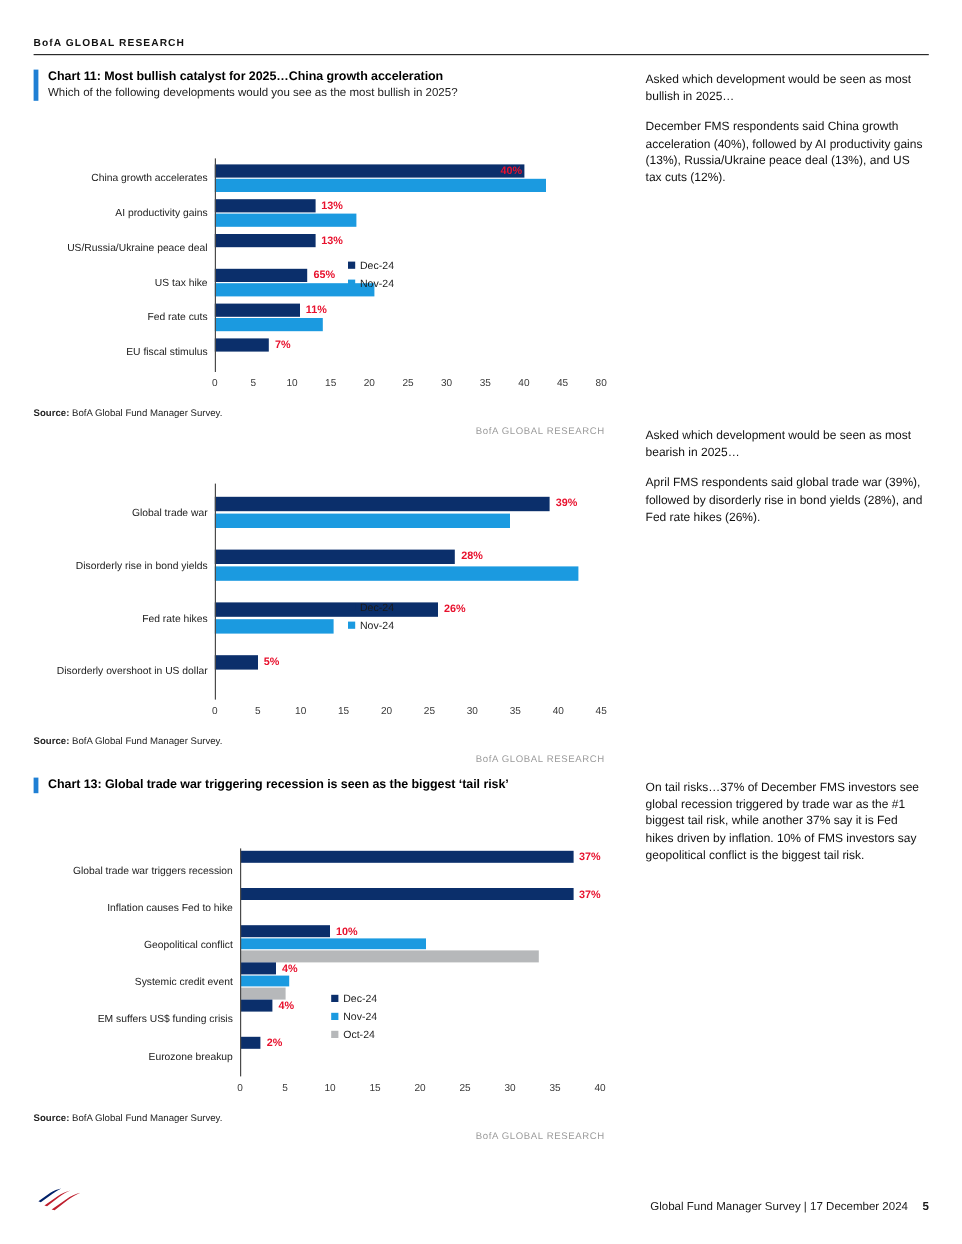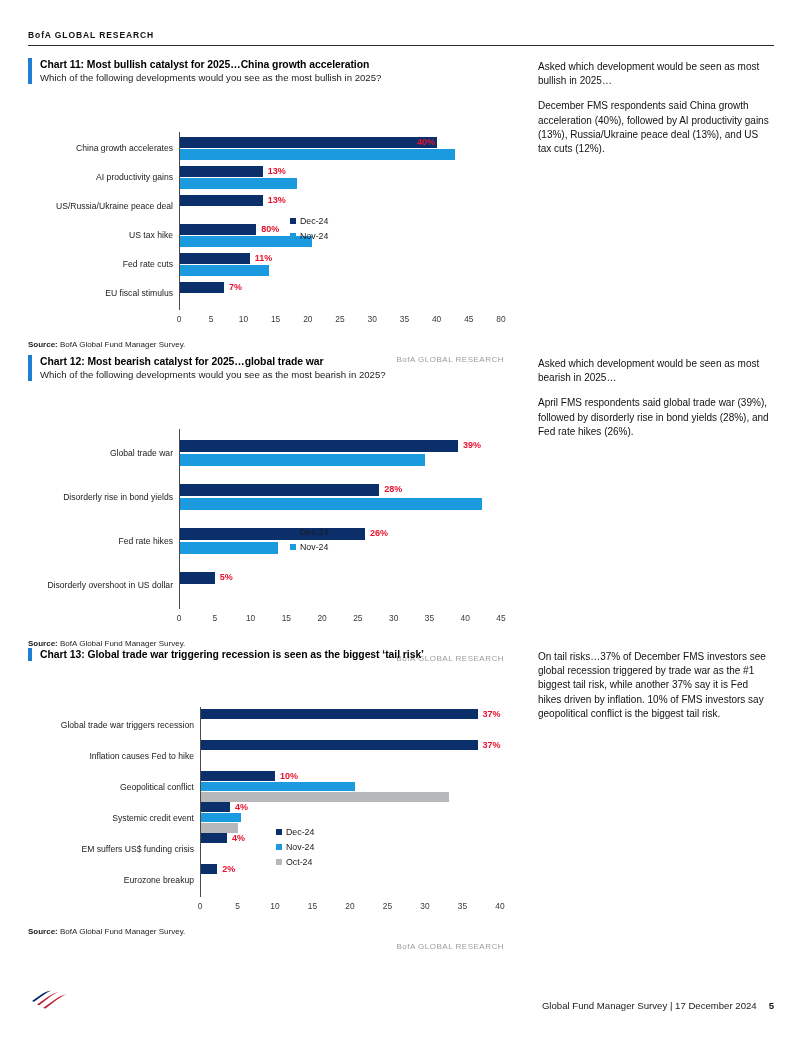--- a/index.html
+++ b/index.html
@@ -143,21 +143,21 @@
               <div class="cat-label" style="top: 83.5px; right: 331px;">AI productivity gains</div>
               <div class="bar s0" style="left: 151px; top: 75.75px; width: 83.72px; height: 11px; background: rgb(11, 47, 107);"></div>
               <div class="bar s1" style="left: 151px; top: 88.25px; width: 118.496px; height: 11px; background: rgb(27, 154, 224);"></div>
               <div class="val-label" style="left: 239.72px; top: 76.75px;">13%</div>
               <div class="cat-label" style="top: 112.5px; right: 331px;">US/Russia/Ukraine peace deal</div>
               <div class="bar s0" style="left: 151px; top: 104.75px; width: 83.72px; height: 11px; background: rgb(11, 47, 107);"></div>
               <div class="val-label" style="left: 239.72px; top: 105.75px;">13%</div>
               <div class="cat-label" style="top: 141.5px; right: 331px;">US tax hike</div>
               <div class="bar s0" style="left: 151px; top: 133.75px; width: 77.28px; height: 11px; background: rgb(11, 47, 107);"></div>
               <div class="bar s1" style="left: 151px; top: 146.25px; width: 132.664px; height: 11px; background: rgb(27, 154, 224);"></div>
-              <div class="val-label" style="left: 233.28px; top: 134.75px;">80%</div>
+              <div class="val-label" style="left: 233.28px; top: 134.75px;">65%</div>
               <div class="cat-label" style="top: 170.5px; right: 331px;">Fed rate cuts</div>
               <div class="bar s0" style="left: 151px; top: 162.75px; width: 70.84px; height: 11px; background: rgb(11, 47, 107);"></div>
               <div class="bar s1" style="left: 151px; top: 175.25px; width: 90.16px; height: 11px; background: rgb(27, 154, 224);"></div>
               <div class="val-label" style="left: 226.84px; top: 163.75px;">11%</div>
               <div class="cat-label" style="top: 199.5px; right: 331px;">EU fiscal stimulus</div>
               <div class="bar s0" style="left: 151px; top: 191.75px; width: 45.08px; height: 11px; background: rgb(11, 47, 107);"></div>
               <div class="val-label" style="left: 201.08px; top: 192.75px;">7%</div>
               <div class="axis-line" style="left: 151px; top: 42px; width: 1px; height: 178px;"></div>
               <div class="tick-label" style="left: 139px; top: 225px; width: 24px;">0</div>
               <div class="tick-label" style="left: 171.2px; top: 225px; width: 24px;">5</div>
@@ -188,24 +188,20 @@
             <p class="para">Asked which development would be seen as most bullish in 2025…</p>
             <p class="para">December FMS respondents said China growth acceleration (40%), followed by AI productivity gains (13%), Russia/Ukraine peace deal (13%), and US tax cuts (12%).</p>
           </div>
         </div>
       </div>
       <div class="block" style="top: 355px;">
         <div class="block-inner">
           <div class="chart-col">
             <div class="title-wrap">
               <div class="title-bar"></div>
-              <div class="title-text">
-                <div class="chart-title">Chart 12: Most bearish catalyst for 2025…global trade war</div>
-                <div class="chart-subtitle">Which of the following developments would you see as the most bearish in 2025?</div>
-              </div>
             </div>
             <div class="plot" style="height: 248px; position: relative;">
               <div class="cat-label" style="top: 62px; right: 331px;">Global trade war</div>
               <div class="bar s0" style="left: 151px; top: 53px; width: 279.067px; height: 12px; background: rgb(11, 47, 107);"></div>
               <div class="bar s1" style="left: 151px; top: 67px; width: 246.151px; height: 12px; background: rgb(27, 154, 224);"></div>
               <div class="val-label" style="left: 435.067px; top: 54px;">39%</div>
               <div class="cat-label" style="top: 106px; right: 331px;">Disorderly rise in bond yields</div>
               <div class="bar s0" style="left: 151px; top: 97px; width: 200.356px; height: 12px; background: rgb(11, 47, 107);"></div>
               <div class="bar s1" style="left: 151px; top: 111px; width: 303.396px; height: 12px; background: rgb(27, 154, 224);"></div>
               <div class="val-label" style="left: 356.356px; top: 98px;">28%</div>

